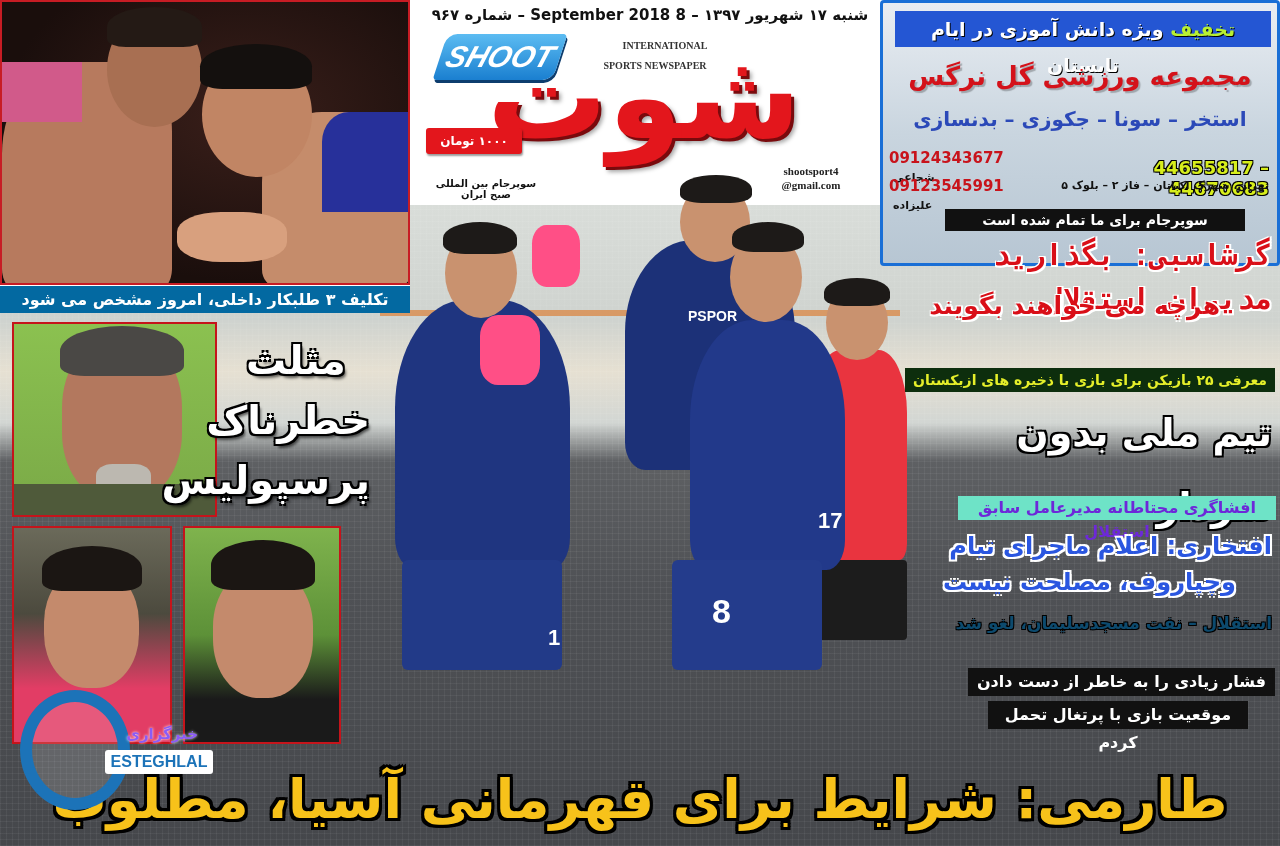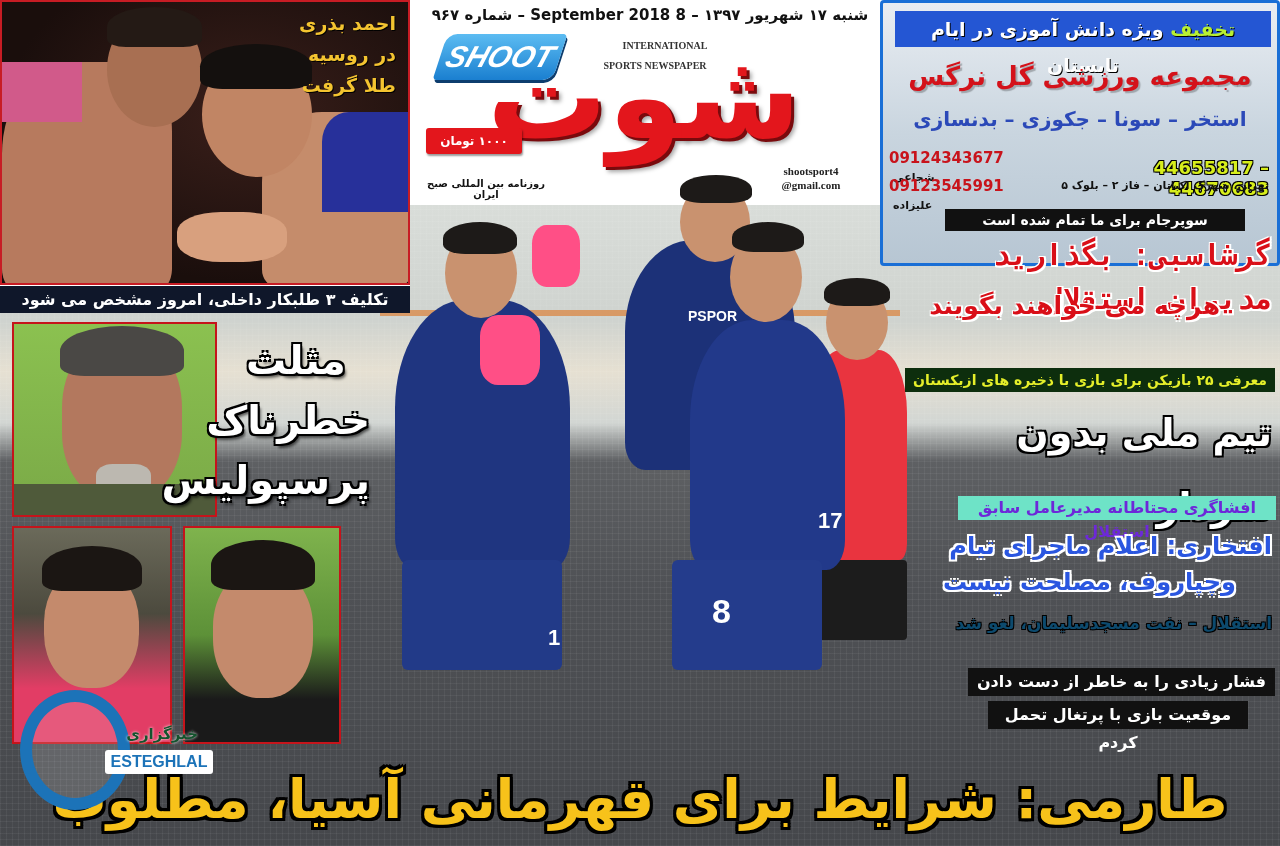--- a/index.html
+++ b/index.html
@@ -127,21 +127,21 @@
   .w-singlet2 { position: absolute; left: 320px; top: 110px; width: 90px; height: 100px; background: #27309a; border-radius: 30% 0 0 0; }
   .w-head2 { position: absolute; left: 200px; top: 50px; width: 110px; height: 125px; background: #c18564; border-radius: 50%; }
   .w-hair2 { position: absolute; left: 198px; top: 42px; width: 112px; height: 45px; background: #14100e; border-radius: 50% 50% 20% 20%; }
   .w-hands { position: absolute; left: 175px; top: 210px; width: 110px; height: 50px; background: #d8a07e; border-radius: 40%; }
   .w-caption {
     position: absolute; right: 12px; top: 6px; width: 110px; text-align: right;
     color: #f4c430; font-weight: bold; font-size: 19px; line-height: 31px; text-shadow: 1px 1px 0 #000;
   }
   .w-bar {
     position: absolute; left: 0; top: 285px; width: 410px; height: 28px;
-    background: #0f172a; color: #fff; font-weight: bold; font-size: 16px; line-height: 28px; text-align: center;
+    background: #0369a1; color: #fff; font-weight: bold; font-size: 16px; line-height: 28px; text-align: center;
     border-top: 1px solid #fff;
   }
 
   
   .daei-photo {
     position: absolute; left: 12px; top: 322px; width: 205px; height: 195px;
     background: linear-gradient(180deg, #8bc150 0%, #7aa947 100%);
     border: 2px solid #c5141b; overflow: hidden;
   }
   .daei-head { position: absolute; left: 48px; top: 10px; width: 120px; height: 165px; background: #b3785e; border-radius: 45% 45% 40% 40%; }
@@ -162,21 +162,21 @@
   
   .wm-circle {
     position: absolute; left: 20px; top: 690px; width: 110px; height: 120px; border-radius: 50%;
     border: 12px solid #1c73b8; background: rgba(255,255,255,0.15);
   }
   .wm-pill {
     position: absolute; left: 105px; top: 750px; width: 108px; height: 24px; background: #fff;
     color: #1c73b8; font-family: "Liberation Sans", sans-serif; font-weight: bold; font-size: 16px; line-height: 24px;
     text-align: center; direction: ltr; border-radius: 3px;
   }
-  .wm-fa { position: absolute; left: 128px; top: 725px; width: 70px; text-align: center; color: #14532d; font-weight: bold; font-size: 15px; text-shadow: 0 0 3px #fff; }
+  .wm-fa { position: absolute; left: 128px; top: 725px; width: 70px; text-align: center; color: #8b5cf6; font-weight: bold; font-size: 15px; text-shadow: 0 0 3px #fff; }
 
   
   .tag-black {
     position: absolute; background: #111; color: #fff; font-weight: bold; text-align: center;
   }
   .t-superjam { left: 945px; top: 209px; width: 300px; height: 22px; font-size: 14px; line-height: 22px; }
   .h-red {
     position: absolute; right: 8px; width: 400px; text-align: right; color: #d90f18; font-weight: bold;
     text-shadow: 2px 2px 0 #fff, -1px -1px 0 #fff, 2px -1px 0 #fff, -1px 2px 0 #fff;
   }
@@ -246,21 +246,21 @@
 <div class="hair" style="left:732px;top:222px;width:72px;height:30px;"></div>
 <div class="jersey-num" style="left:712px;top:592px;font-size:34px;">8</div>
 <div class="jersey-num" style="left:818px;top:508px;font-size:22px;">17</div>
 
 <div class="mast-date">شنبه ۱۷ شهریور ۱۳۹۷ – 8 September 2018 – شماره ۹۶۷</div>
 <div class="mast-title">شوت</div>
 <div class="shoot-logo">SHOOT</div>
 <div class="intl-text">INTERNATIONAL</div>
 <div class="sports-text">SPORTS NEWSPAPER</div>
 <div class="price-tag">۱۰۰۰ تومان</div>
-<div class="tagline">روزنامه بین المللی صبح ایران</div>
+<div class="tagline">سوپرجام بین المللی صبح ایران</div>
 <div class="email">
   <div>shootsport4</div>
   <div>@gmail.com</div>
 </div>
 
 <div class="ad">
   <div class="ad-banner">
     <span class="hl">تخفیف</span><span> ویژه دانش آموزی در ایام تابستان</span>
   </div>
   <div class="ad-title">مجموعه ورزشی گل نرگس</div>
@@ -280,25 +280,20 @@
 <div class="wrestle">
   <div class="w-body1"></div>
   <div class="w-singlet1"></div>
   <div class="w-head1"></div>
   <div class="w-hair1"></div>
   <div class="w-body2"></div>
   <div class="w-singlet2"></div>
   <div class="w-head2"></div>
   <div class="w-hair2"></div>
   <div class="w-hands"></div>
-  <div class="w-caption">
-    <div>احمد بذری</div>
-    <div>در روسیه</div>
-    <div>طلا گرفت</div>
-  </div>
 </div>
 <div class="w-bar">تکلیف ۳ طلبکار داخلی، امروز مشخص می شود</div>
 
 <div class="daei-photo">
   <div class="daei-head"></div>
   <div class="daei-hair"></div>
   <div class="daei-beard"></div>
   <div class="daei-shirt"></div>
 </div>
 <div class="triangle-title">

